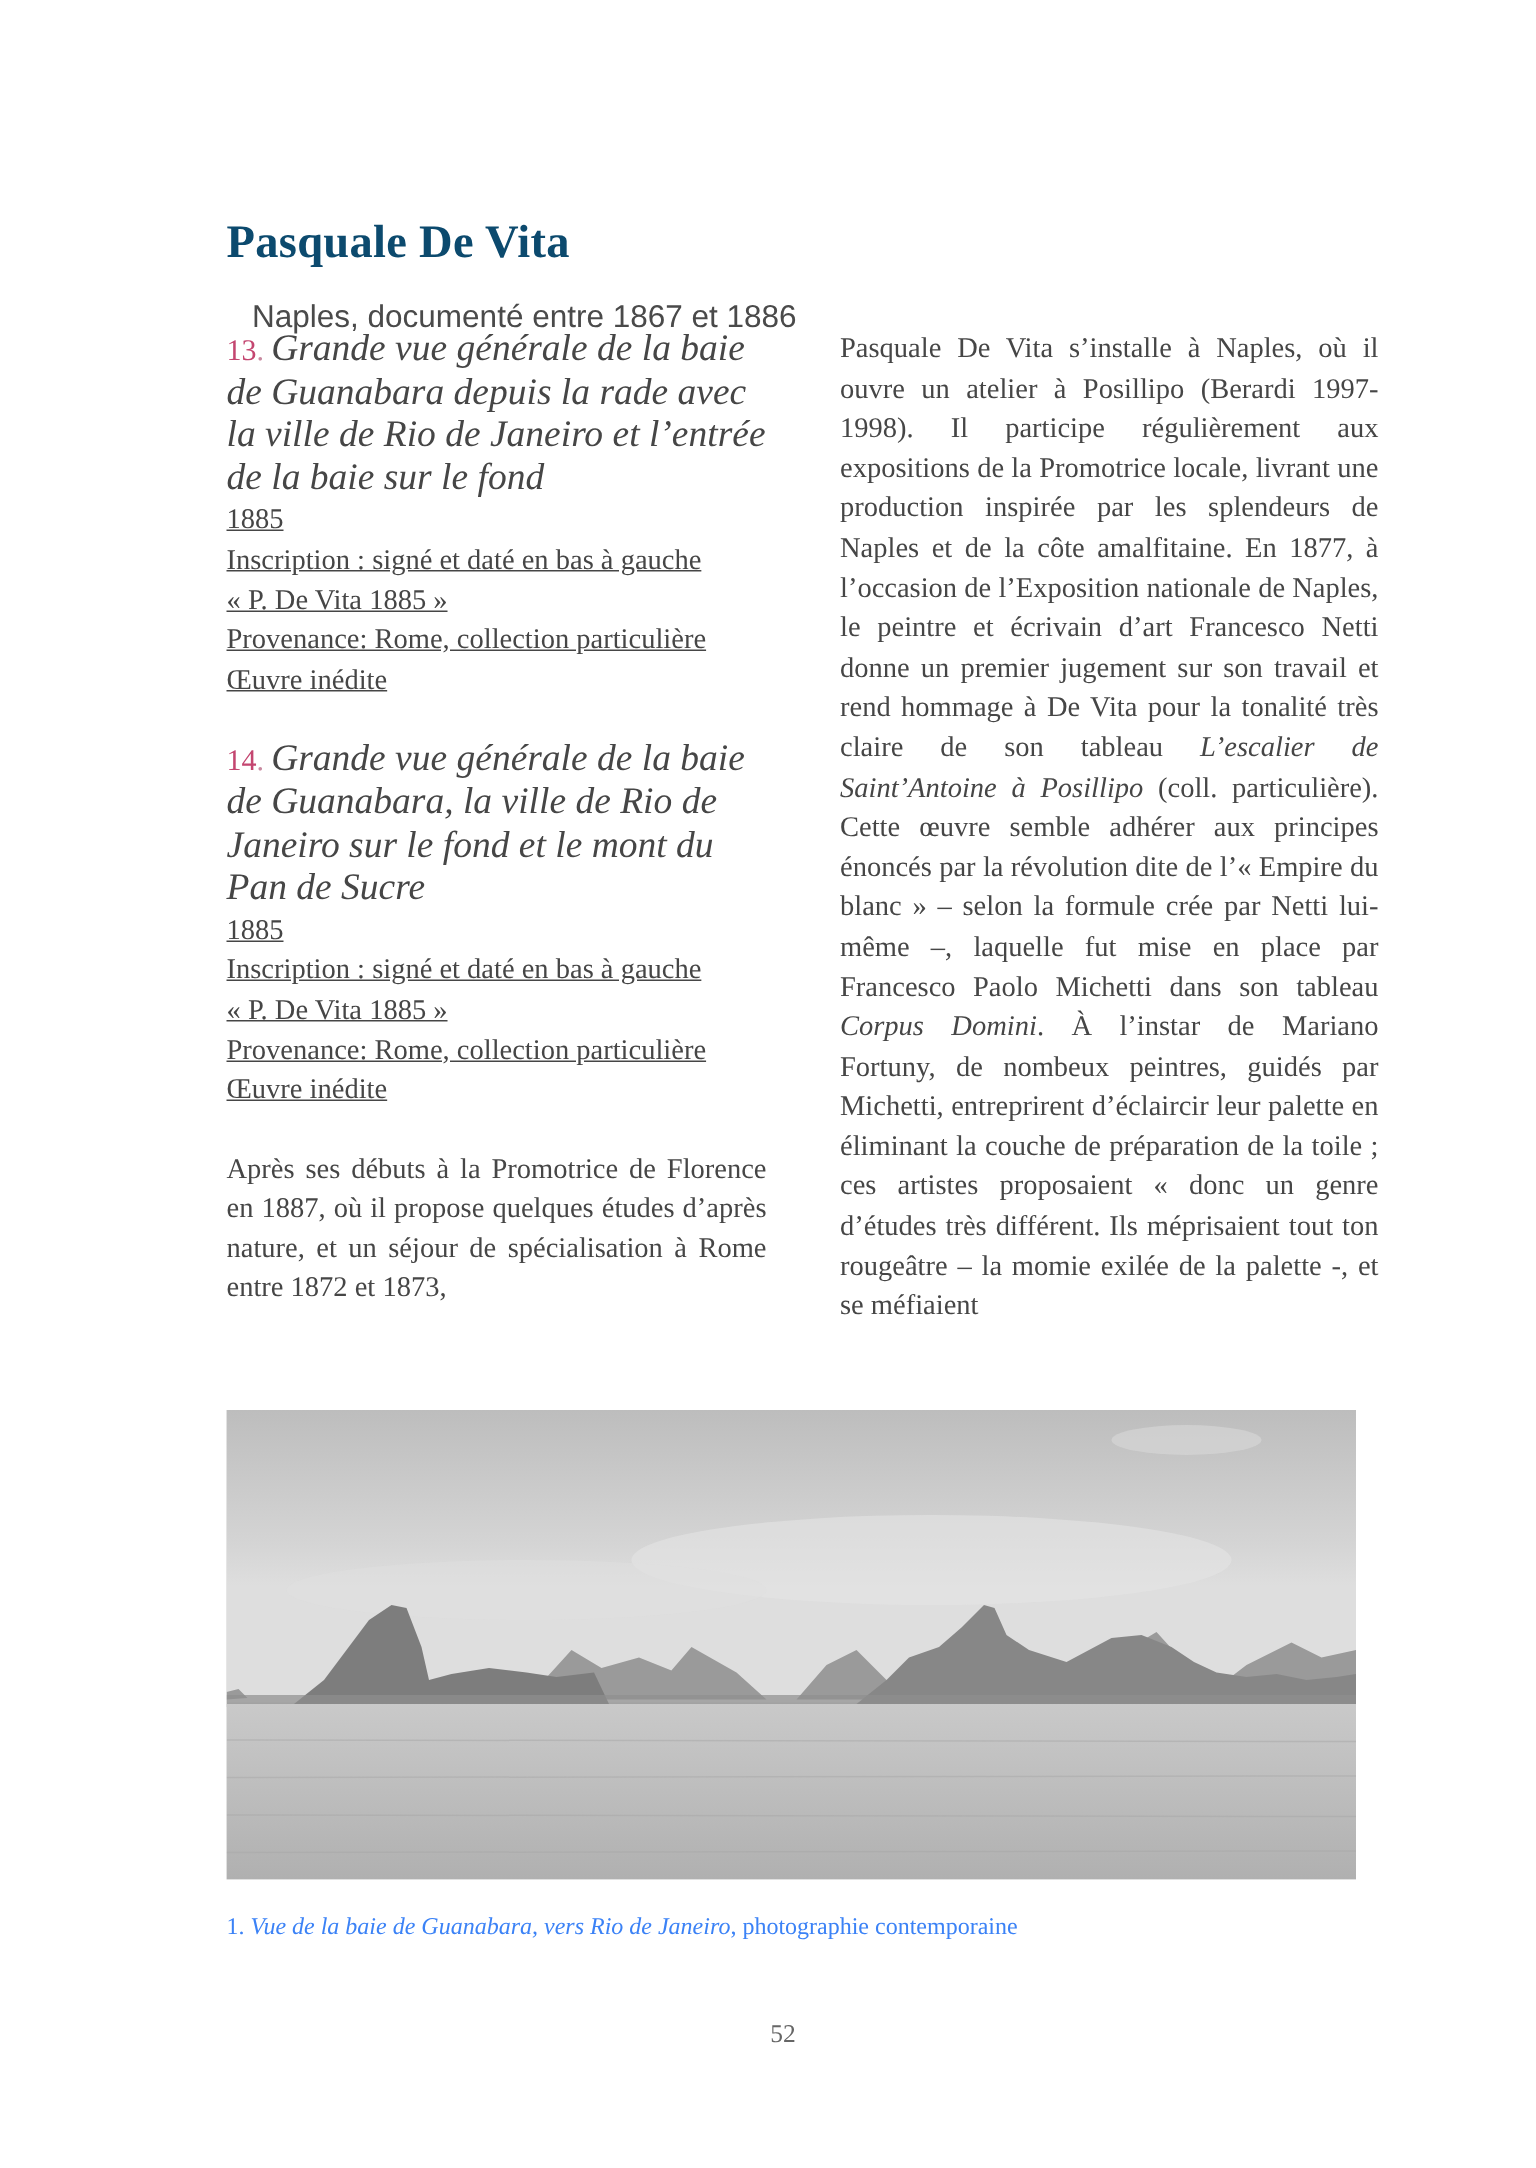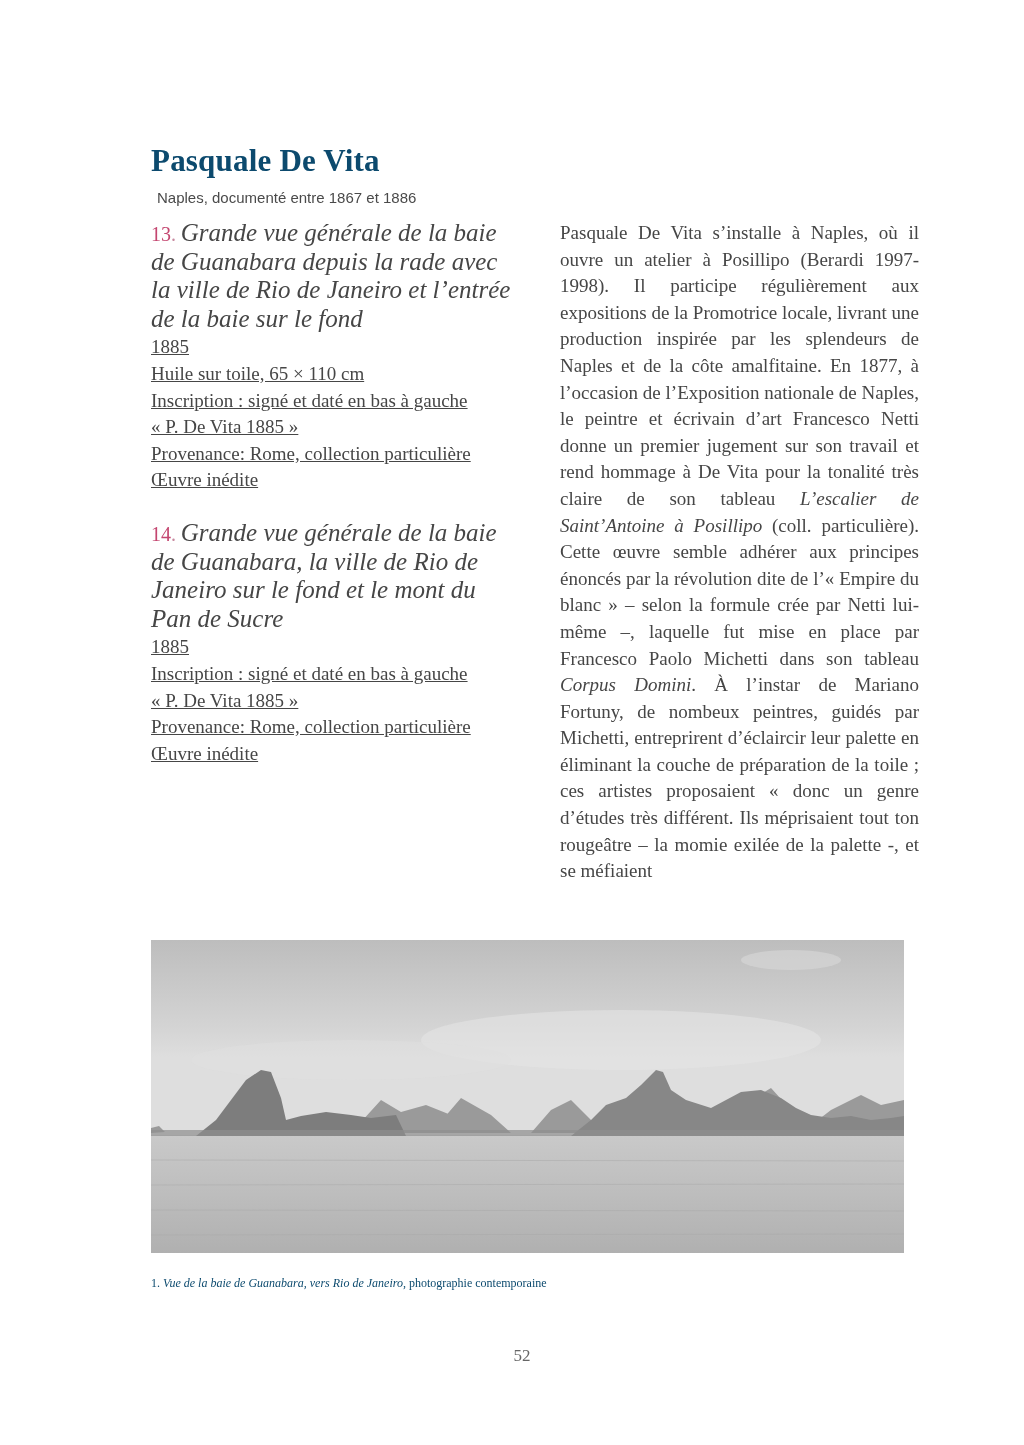--- a/index.html
+++ b/index.html
@@ -1,63 +1,63 @@
 <!DOCTYPE html>
 <html><head>
 <meta charset="utf-8">
 <style>
   html, body { margin: 0; padding: 0; background: #ffffff; }
   body { width: 1024px; height: 1445px; position: relative; overflow: hidden;
          font-family: "Liberation Serif", "DejaVu Serif", serif; color: #464646; }
   .title { position: absolute; left: 151px; top: 143px; font-size: 31px; font-weight: bold;
            color: #0c4a6e; letter-spacing: 0.2px; margin: 0; }
-  .subtitle { position: absolute; left: 151px; top: 183px; font-size: 15px;
-              font-family: "Liberation Sans", "DejaVu Sans", sans-serif; color: #4a4a4a; margin: 6px; }
+  .subtitle { position: absolute; left: 151px; top: 183px; font-size: 21px;
+              font-family: "Liberation Sans", "DejaVu Sans", sans-serif; color: #4a4a4a; margin: 17px; }
   .col-left { position: absolute; left: 151px; top: 220px; width: 360px; font-size: 19px; line-height: 26.6px; }
   .col-right { position: absolute; left: 560px; top: 220px; width: 359px; font-size: 19px; line-height: 26.6px;
                text-align: justify; }
   .entry { margin: 0 0 26px 0; }
   .entry .num { color: #c44670; font-style: normal; font-size: 20px; }
   .entry .num .dot { color: #c88aa0; }
   .entry .etitle { font-style: italic; font-size: 25px; }
   .entry .line { display: block; text-decoration: underline; }
   .para { text-align: justify; margin: 0; }
   .para i { font-style: italic; }
   .photo { position: absolute; left: 151px; top: 940px; width: 753px; height: 313px; overflow: hidden;
            background: #cfcfcf; }
-  .caption { position: absolute; left: 151px; top: 1276px; font-size: 12px; color: #0c4a6e; }
+  .caption { position: absolute; left: 151px; top: 1276px; font-size: 16px; color: #3b82f6; }
   .caption i { font-style: italic; }
   .page-num { position: absolute; left: 0; width: 1044px; text-align: center; top: 1346px; font-size: 17px; color: #666; }
 </style>
 </head>
 <body>
 
 <h1 class="title">Pasquale De Vita</h1>
 <div class="subtitle">Naples, documenté entre 1867 et 1886</div>
 
 <div class="col-left">
   <div class="entry">
     <span class="num"><span>13</span><span class="dot">.</span></span>
     <span class="etitle">Grande vue générale de la baie de Guanabara depuis la rade avec la ville de Rio de Janeiro et l’entrée de la baie sur le fond</span>
     <span class="line">1885</span>
-    <span class="line">Huile sur toile, 65 × 110 cm</span>
     <span class="line">Inscription : signé et daté en bas à gauche</span>
     <span class="line">« P. De Vita 1885 »</span>
     <span class="line">Provenance: Rome, collection particulière</span>
     <span class="line">Œuvre inédite</span>
   </div>
   <div class="entry">
     <span class="num"><span>14</span><span class="dot">.</span></span>
     <span class="etitle">Grande vue générale de la baie de Guanabara, la ville de Rio de Janeiro sur le fond et le mont du Pan de Sucre</span>
     <span class="line">1885</span>
     <span class="line">Inscription : signé et daté en bas à gauche</span>
     <span class="line">« P. De Vita 1885 »</span>
     <span class="line">Provenance: Rome, collection particulière</span>
     <span class="line">Œuvre inédite</span>
   </div>
+  <p class="para">Après ses débuts à la Promotrice de Florence en 1887, où il propose quelques études d’après nature, et un séjour de spécialisation à Rome entre 1872 et 1873,</p>
 </div>
 
 <div class="col-right">
   <p class="para"><span>Pasquale De Vita s’installe à Naples, où il ouvre un atelier à Posillipo (Berardi 1997-1998). Il participe régulièrement aux expositions de la Promotrice locale, livrant une production inspirée par les splendeurs de Naples et de la côte amalfitaine. En 1877, à l’occasion de l’Exposition nationale de Naples, le peintre et écrivain d’art Francesco Netti donne un premier jugement sur son travail et rend hommage à De Vita pour la tonalité très claire de son tableau </span><i>L’escalier de Saint’Antoine à Posillipo</i><span> (coll. particulière). Cette œuvre semble adhérer aux principes énoncés par la révolution dite de l’« Empire du blanc » – selon la formule crée par Netti lui-même –, laquelle fut mise en place par Francesco Paolo Michetti dans son tableau </span><i>Corpus Domini</i><span>. À l’instar de Mariano Fortuny, de nombeux peintres, guidés par Michetti, entreprirent d’éclaircir leur palette en éliminant la couche de préparation de la toile ; ces artistes proposaient « donc un genre d’études très différent. Ils méprisaient tout ton rougeâtre – la momie exilée de la palette -, et se méfiaient</span></p>
 </div>
 
 <div class="photo">
   <svg width="753" height="313" viewBox="0 0 753 313" xmlns="http://www.w3.org/2000/svg">
     <defs>
       <linearGradient id="sky" x1="0" y1="0" x2="0" y2="1">

